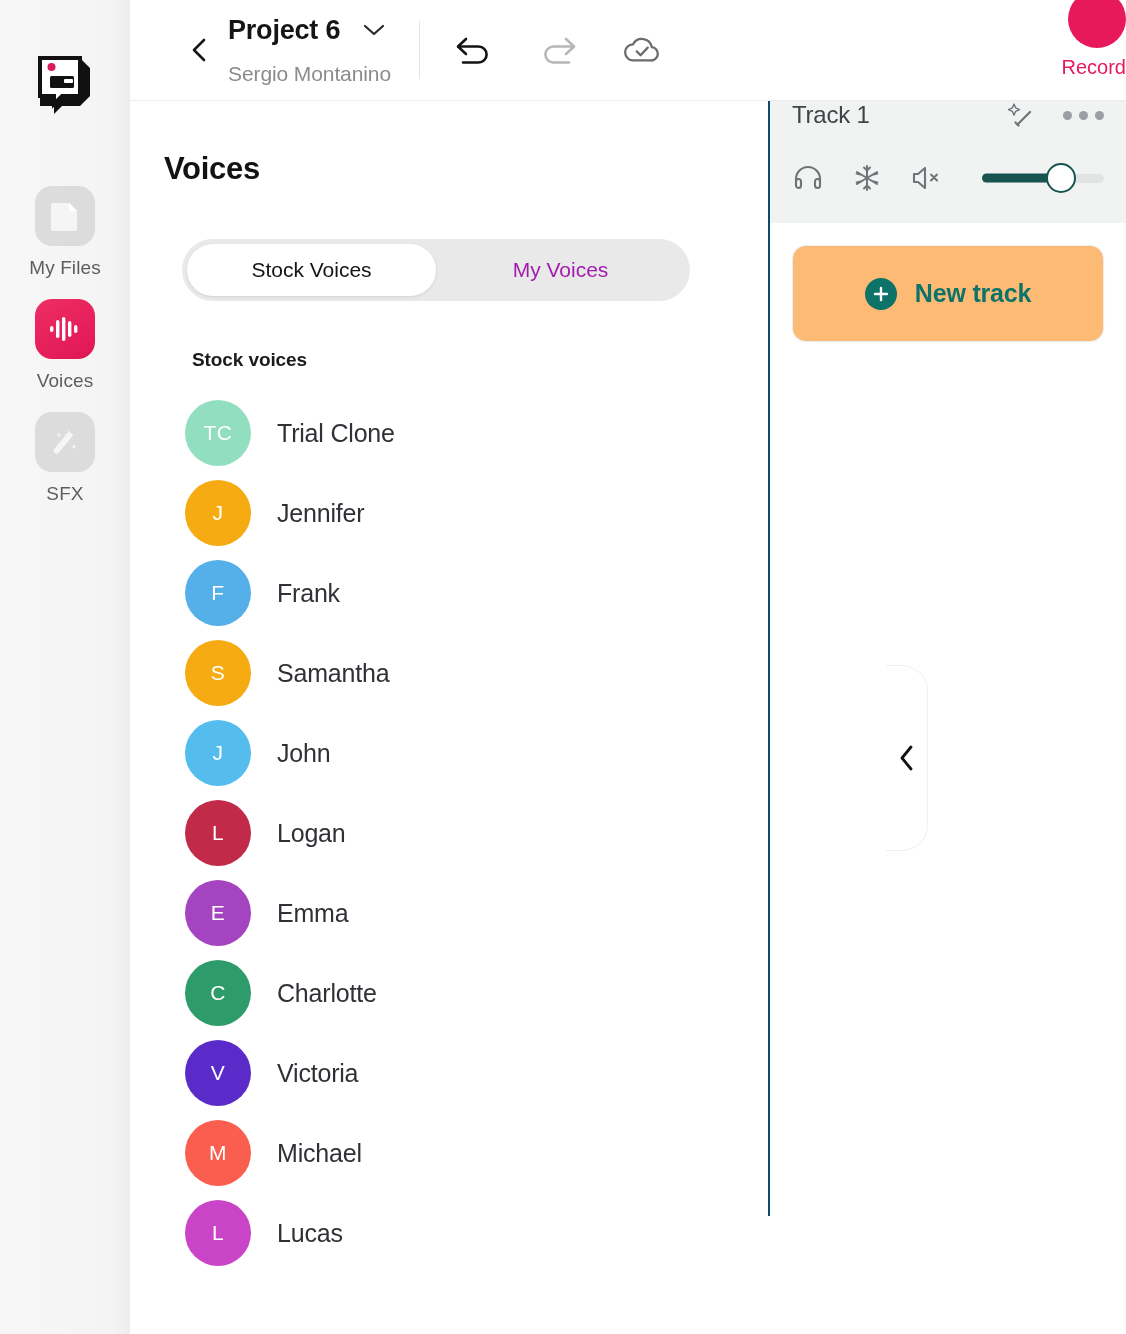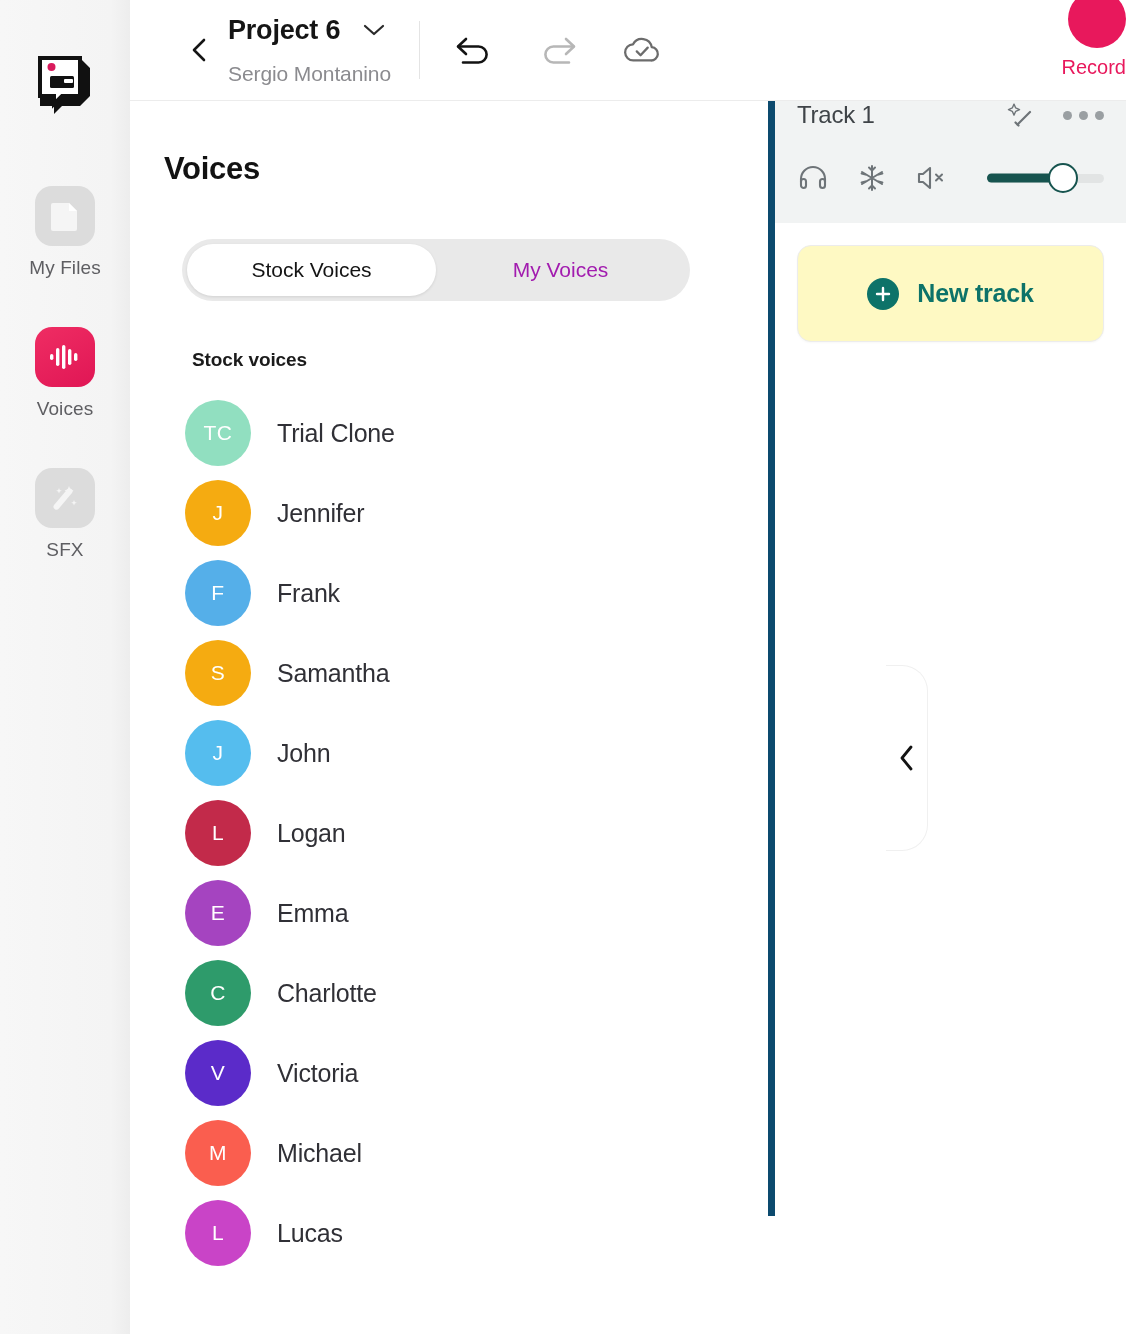--- a/index.html
+++ b/index.html
@@ -13,21 +13,21 @@
 
   
   .rail {
     width: 130px; height: 1334px;
     background: linear-gradient(to right, #f7f7f7 0%, #f4f4f4 85%, #ededed 100%);
     display: flex; flex-direction: column; align-items: center;
     flex: 0 0 130px;
     position: relative;
   }
   .brand { margin-top: 52px; width: 62px; height: 62px; display: flex; align-items: center; justify-content: center; }
-  .rail-items { margin-top: 72px; display: flex; flex-direction: column; align-items: center; gap: 48px; }
+  .rail-items { margin-top: 72px; display: flex; flex-direction: column; align-items: center; gap: 20px; }
   .rail-item { display: flex; flex-direction: column; align-items: center; cursor: pointer; width: 110px; }
   .rail-tile {
     width: 60px; height: 60px; border-radius: 17px;
     background: #dcdcdc; display: flex; align-items: center; justify-content: center;
   }
   .rail-tile.active { background: #e8225a; background: linear-gradient(150deg,#ef2d63,#e01655); }
   .rail-label { margin-top: 11px; font-size: 19px; color: #5e5e62; letter-spacing: .1px; }
 
   
   .main { position: relative; width: 638px; flex: 0 0 638px; height: 1334px; background: #fff; }
@@ -85,21 +85,21 @@
 
   
   .collapse-handle {
     position: absolute; left: 756px; top: 665px; width: 42px; height: 186px;
     background: #fff; border: 1px solid #f0f0f0; border-left: none;
     border-radius: 0 26px 26px 0;
     display: flex; align-items: center; justify-content: center; cursor: pointer; z-index: 6;
   }
 
   
-  .right { position: relative; width: 358px; flex: 0 0 358px; height: 1216px; background: #f1f3f3; border-left: 7px solid #0c4a6e; }
+  .right { position: relative; width: 358px; flex: 0 0 358px; height: 1216px; background: #f1f3f3; border-left: 2px solid #0c4a6e; }
   .right-top {
     height: 69px; background: #fff; display: flex; align-items: center; justify-content: flex-end;
     padding-right: 16px;
   }
   .pin-btn {
     width: 48px; height: 48px; border-radius: 50%; background: #ededed;
     display: flex; align-items: center; justify-content: center; cursor: pointer;
   }
   .track-head { height: 154px; padding: 0 22px; background: #f1f3f3; }
   .track-head-row { display: flex; align-items: center; height: 92px; }
@@ -111,21 +111,21 @@
   .ctrl-ico { width: 34px; height: 34px; display: flex; align-items: center; justify-content: center; cursor: pointer; }
   .slider { position: relative; margin-left: 12px; width: 157px; height: 34px; display: flex; align-items: center; cursor: pointer; }
   .slider-rail { width: 100%; height: 9px; border-radius: 5px; background: #e2e4e4; }
   .slider-fill { position: absolute; left: 0; top: 50%; transform: translateY(-50%); height: 9px; border-radius: 5px; background: #17544f; }
   .slider-thumb {
     position: absolute; top: 50%; width: 30px; height: 30px; border-radius: 50%;
     background: #fff; border: 2.5px solid #17544f; transform: translate(-50%,-50%);
   }
   .newtrack-wrap { padding: 22px; background: #fff; height: 100%; }
   .newtrack {
-    height: 97px; border: 1px solid #ececec; border-radius: 14px; background: #fef9c3;
+    height: 97px; border: 1px solid #ececec; border-radius: 14px; background: #fdba74;
     display: flex; align-items: center; justify-content: center; gap: 18px; cursor: pointer;
     box-shadow: 0 1px 2px rgba(0,0,0,.03);
   }
   .plus-circle {
     width: 32px; height: 32px; border-radius: 50%; background: #0d7369;
     display: flex; align-items: center; justify-content: center;
   }
   .newtrack-label { font-size: 25px; font-weight: 700; color: #0d7369; letter-spacing: -.2px; }
 </style>
 </head>

